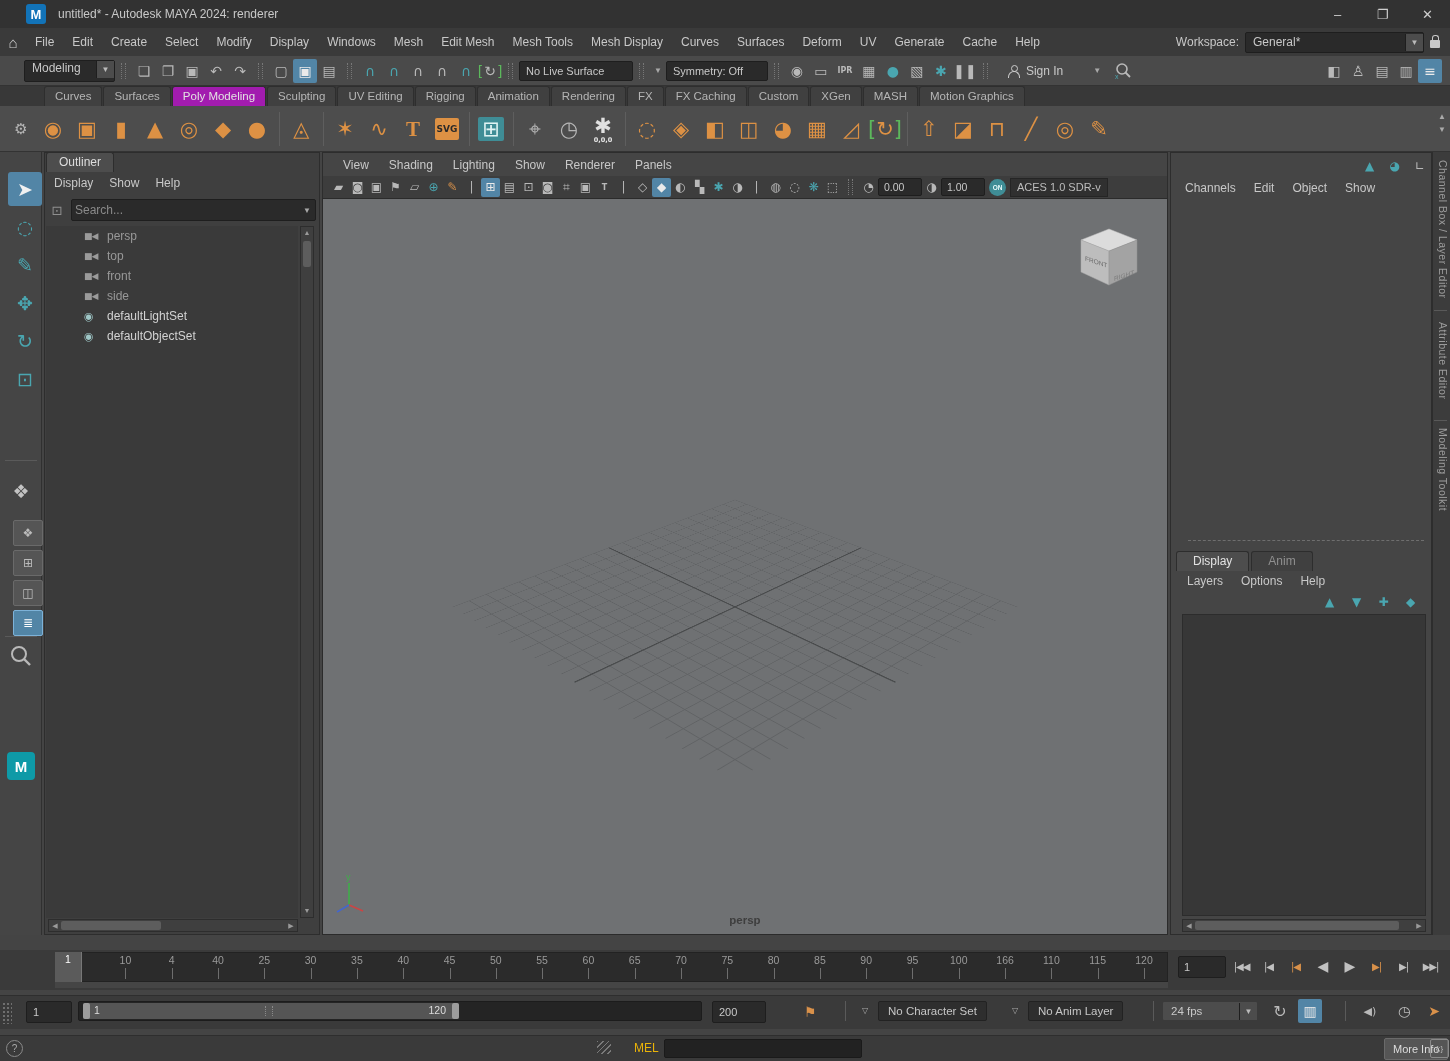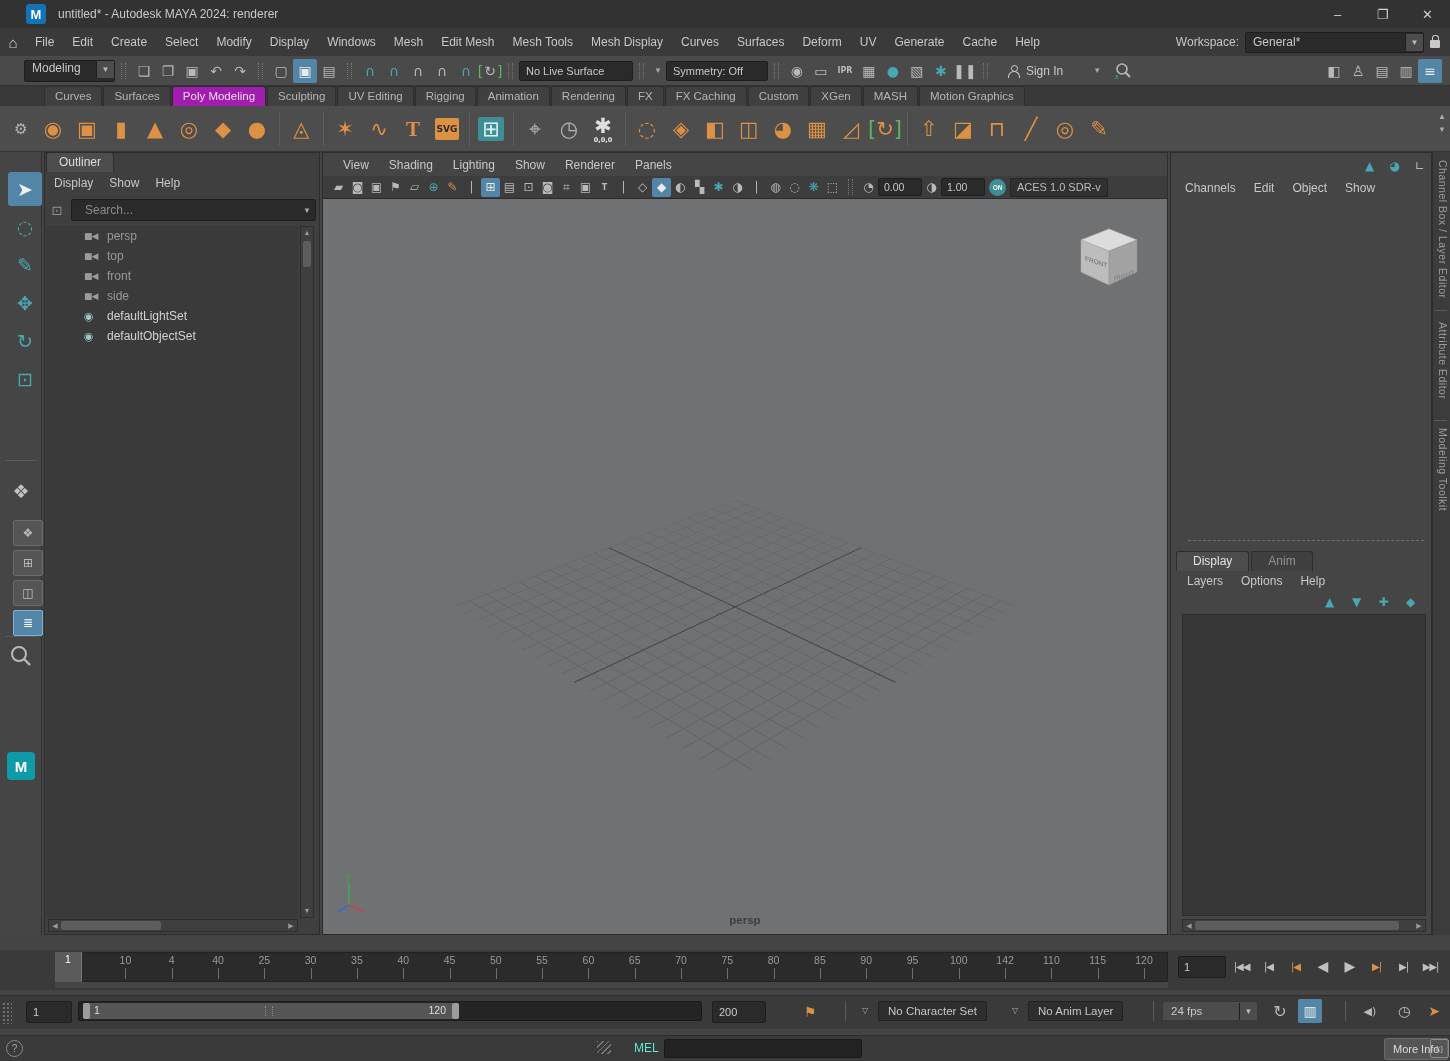--- a/index.html
+++ b/index.html
@@ -74,21 +74,21 @@
   .layoutbtn{left:7px;width:28px;height:24px;border:1px solid #6a6a6a;background:#555;display:flex;align-items:center;justify-content:center;color:#bbb;font-size:12px;border-radius:2px}
   .layoutbtn.active{background:#5285a6;border-color:#7db2d8;color:#fff}
   #maya-badge{left:7px;top:752px;width:28px;height:28px;background:#0e9aa7;border-radius:4px;color:#fff;font-weight:bold;display:flex;align-items:center;justify-content:center;font-size:15px}
   
   #outliner{left:44px;top:152px;width:276px;height:783px;background:#3f3f3f;border:1px solid #2d2d2d;box-sizing:border-box}
   #outliner-tab{left:46px;top:152px;height:19px;padding:0 12px;background:#4d4d4d;border:1px solid #2d2d2d;border-bottom:none;border-radius:3px 3px 0 0;line-height:19px;color:#ddd;font-size:12px}
   #outliner-menus{left:46px;top:172px;width:272px;height:22px;display:flex;align-items:center;background:#3f3f3f}
   #outliner-menus .menu-item{line-height:22px;padding:0 8px}
   #outliner-search-row{left:48px;top:198px;width:268px;height:24px;display:flex;align-items:center;gap:5px}
   #filter-icon{color:#8f8f8f;font-size:13px;width:18px;text-align:center}
-  #outliner-search{flex:1;height:20px;display:flex;align-items:center;justify-content:space-between;padding-left:13px;color:#8a8a8a}
+  #outliner-search{flex:1;height:20px;display:flex;align-items:center;justify-content:space-between;padding-left:3px;color:#8a8a8a}
   #outliner-tree{left:46px;top:226px;width:252px;height:692px;background:#3a3a3a}
   .tree-row{display:flex;align-items:center;height:20px;padding-left:38px;gap:7px;font-size:12px}
   .tree-row .t-ico{font-size:9px;letter-spacing:-1px;color:#9a9a9a;width:16px;font-family:"DejaVu Sans",sans-serif}
   .tree-row.cam{color:#989898}
   .tree-row.set{color:#d2d2d2}
   .tree-row.set .t-ico{color:#9fc7c7;font-size:11px;letter-spacing:0}
   .scroll{background:#3f3f3f;border:1px solid #2d2d2d;box-sizing:border-box}
   .sc-arrow{color:#9a9a9a;font-size:7px;text-align:center;line-height:12px}
   .sc-thumb{background:#5d5d5d;border-radius:2px}
   #vp-menus{left:322px;top:152px;width:846px;height:24px;background:#454545;display:flex;align-items:center;padding-left:10px;box-sizing:border-box;border:1px solid #2d2d2d;border-bottom:none}
@@ -148,21 +148,21 @@
   #range-inner .lbl120{position:absolute;right:13px;top:1px;font-size:10.5px;color:#ddd}
   #range-grip{position:absolute;left:182px;top:3px;width:6px;height:10px;border-left:1px dotted #8a8a8a;border-right:1px dotted #8a8a8a}
   #range-end{left:712px;top:1001px;width:40px;height:20px;justify-content:flex-start}
   .dd-arrow{color:#a8a8a8;font-size:8px;margin:0 4px}
   .flatbox{background:#2e2e2e;border:1px solid #222;height:20px;display:flex;align-items:center;padding:0 9px;font-size:11.5px;color:#c6c6c6;border-radius:2px;white-space:nowrap}
   #fps-select{left:1162px;top:1001px;width:96px;height:20px;background:#4c4c4c;border:1px solid #3a3a3a;display:flex;align-items:center;justify-content:space-between;padding-left:8px;box-sizing:border-box;border-radius:2px;font-size:11.5px}
   
   #cmdbar{left:0;top:1035px;width:1450px;height:26px;background:#3a3a3a;border-top:1px solid #2e2e2e}
   #help-circ{left:6px;top:1040px;width:15px;height:15px;border:1px solid #8a8a8a;border-radius:50%;color:#a8a8a8;font-size:10px;display:flex;align-items:center;justify-content:center}
   #cmd-resize{left:597px;top:1041px;width:14px;height:13px;background:repeating-linear-gradient(135deg,#7a7a7a 0 1px,transparent 1px 4px)}
-  #mel-label{left:634px;top:1035px;line-height:26px;color:#5eead4}
+  #mel-label{left:634px;top:1035px;line-height:26px;color:#eab308}
   #mel-input{left:664px;top:1039px;width:188px;height:17px;background:#222;border:1px solid #1a1a1a;border-radius:2px;color:#ddd;padding:0 4px;font-size:11px}
   #warnbar{left:856px;top:1039px;width:522px;height:19px;background:#d6c28e;border:1px solid #8a7c50;box-sizing:border-box;display:flex;align-items:center;padding:0 6px;color:#222;font-size:11px;white-space:nowrap;overflow:hidden}
   #moreinfo{left:1384px;top:1038px;height:20px;padding:0 8px;background:#555;border:1px solid #6a6a6a;border-radius:2px;color:#ddd;font-size:11px;display:flex;align-items:center}
   #scripted{left:1430px;top:1039px;width:17px;height:17px;border:1px solid #8a8a8a;border-radius:2px;color:#bbb;font-size:8px;display:flex;align-items:center;justify-content:center}
   input{font-family:"Liberation Sans","DejaVu Sans",sans-serif;outline:none}
 </style>
 </head>
 <body>
 
 <div id="app">
@@ -775,21 +775,21 @@
       </div>
       <div class="tick-cell">
         <span class="lbl">95</span>
         <span class="tk"></span>
       </div>
       <div class="tick-cell">
         <span class="lbl">100</span>
         <span class="tk"></span>
       </div>
       <div class="tick-cell">
-        <span class="lbl">142</span>
+        <span class="lbl">166</span>
         <span class="tk"></span>
       </div>
       <div class="tick-cell">
         <span class="lbl">110</span>
         <span class="tk"></span>
       </div>
       <div class="tick-cell">
         <span class="lbl">115</span>
         <span class="tk"></span>
       </div>

